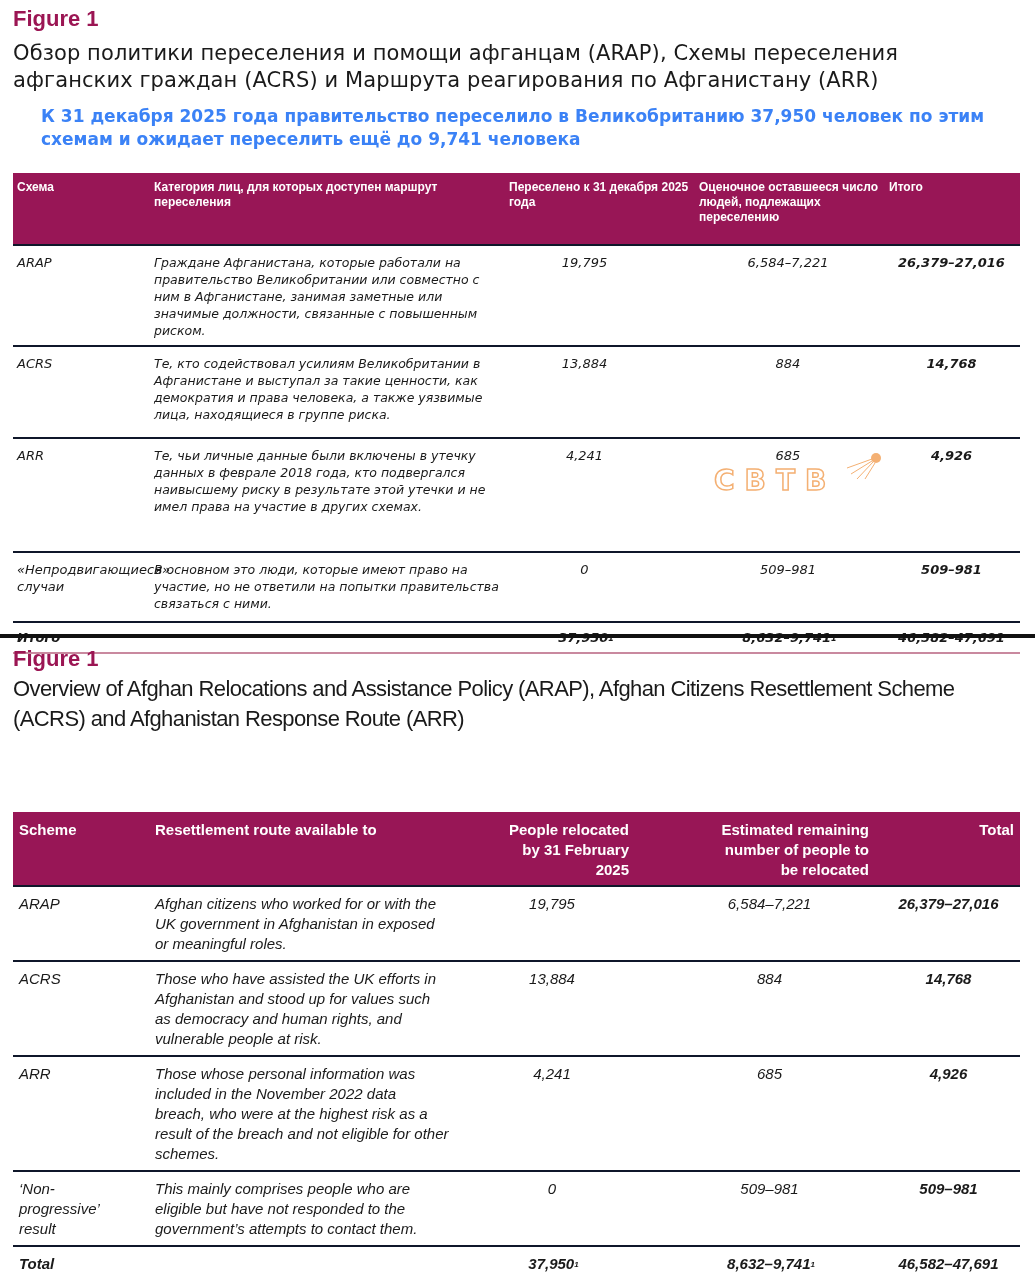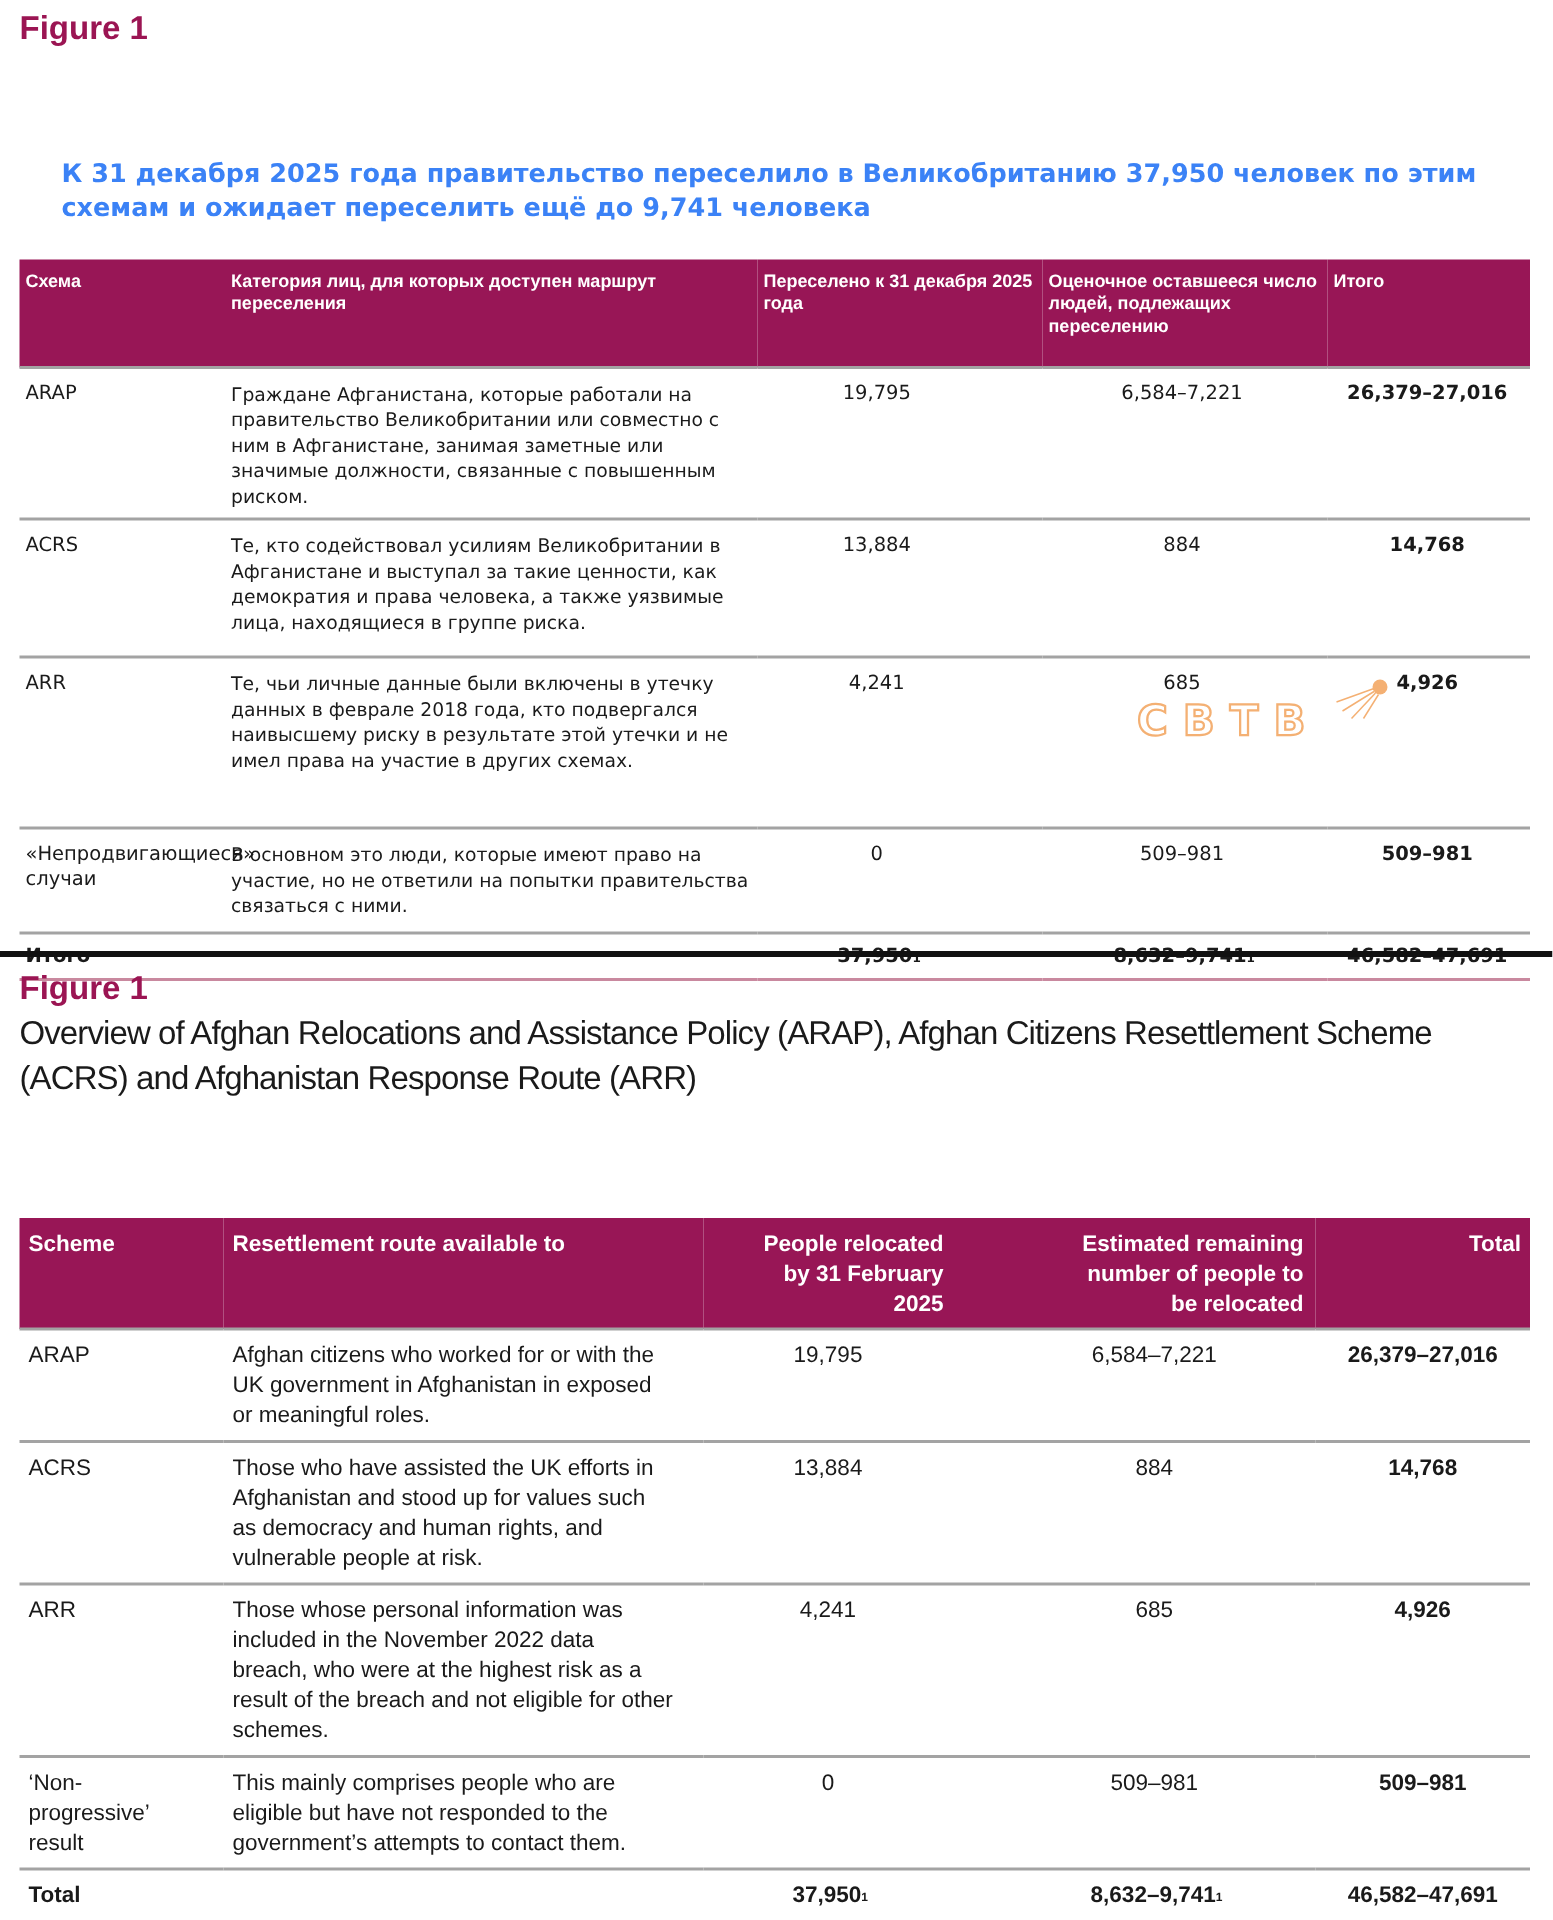--- a/index.html
+++ b/index.html
@@ -18,21 +18,21 @@
   #panel-ru .fig-label { top: 6px; }
   #panel-ru .title { top: 40px; font-size: 21px; line-height: 27px; font-family: "DejaVu Sans", sans-serif; font-weight: normal; width: 1010px; letter-spacing: 0.1px; }
   #panel-ru .subtitle { top: 105px; font-size: 17px; line-height: 23px; font-family: "DejaVu Sans", sans-serif; width: 1010px; }
 
   #panel-en .fig-label { top: 6px; }
   #panel-en .title { top: 34px; font-size: 22px; line-height: 30px; width: 1000px; letter-spacing: -0.6px; }
   #panel-en .subtitle { top: 109px; font-size: 15px; line-height: 20px; width: 1000px; }
 
   table { position: absolute; left: 13px; width: 1007px; border-collapse: collapse; table-layout: fixed; }
   th { background: #981656; color: #fff; font-weight: bold; text-align: left; vertical-align: top; }
-  td { vertical-align: top; border-top: 2px solid #a3a3a3; }
+  td { vertical-align: top; border-top: 2px solid #0f172a; font-style: italic; }
   tr.total-row td { border-bottom: 2px solid #c9899f; font-weight: bold; }
   .num { text-align: center; }
   .bold { font-weight: bold; }
   sup { font-size: 8px; vertical-align: top; position: relative; top: 1px; }
 
   
   #table-ru { top: 173px; font-family: "DejaVu Sans", sans-serif; }
   #table-ru th { font-size: 12px; line-height: 15px; padding: 7px 6px 16px 4px; height: 72px; font-family: "Liberation Sans", sans-serif; }
   #table-ru td { font-size: 13px; line-height: 17px; padding: 8px 6px 6px 4px; }
   #table-ru tr.r0 td { height: 72px; }
@@ -46,29 +46,30 @@
   #table-en { top: 172px; }
   #table-en th { font-size: 15px; line-height: 20px; padding: 8px 6px 0 6px; height: 74px; }
   #table-en th.num { text-align: right; }
   #table-en td { font-size: 15px; line-height: 20px; padding: 7px 6px 6px 6px; }
   #table-en tr.r0 td { height: 74px; }
   #table-en tr.r1 td { height: 92px; }
   #table-en tr.r2 td { height: 112px; }
   #table-en tr.r3 td { height: 72px; }
   #table-en tr.total-row td { height: 34px; padding-top: 7px; }
 
-  .watermark { position: absolute; left: 758px; top: 450px; width: 170px; height: 50px; }
+  .watermark { position: absolute; left: 714px; top: 450px; width: 170px; height: 50px; }
   .wm-text { position: absolute; left: 0; top: 14px; font-family: "DejaVu Sans", sans-serif; font-size: 28px; letter-spacing: 10px; color: transparent; -webkit-text-stroke: 1.5px #f4b073; font-weight: bold; }
   .wm-sat { position: absolute; left: 125px; top: 0; width: 45px; height: 30px; }
 </style>
 </head>
 <body>
 
 <div class="panel" id="panel-ru">
   <div class="fig-label">Figure 1</div>
+  <div class="title">Обзор политики переселения и помощи афганцам (ARAP), Схемы переселения афганских граждан (ACRS) и Маршрута реагирования по Афганистану (ARR)</div>
   <div class="subtitle">К 31 декабря 2025 года правительство переселило в Великобританию 37,950 человек по этим схемам и ожидает переселить ещё до 9,741 человека</div>
 
   <table id="table-ru">
     <colgroup>
         <col style="width:137px">
         <col style="width:355px">
         <col style="width:190px">
         <col style="width:190px">
         <col style="width:135px">
       </colgroup>

